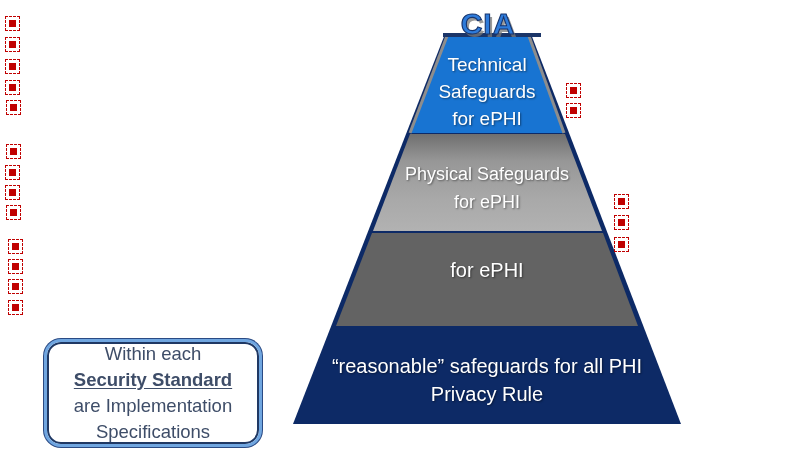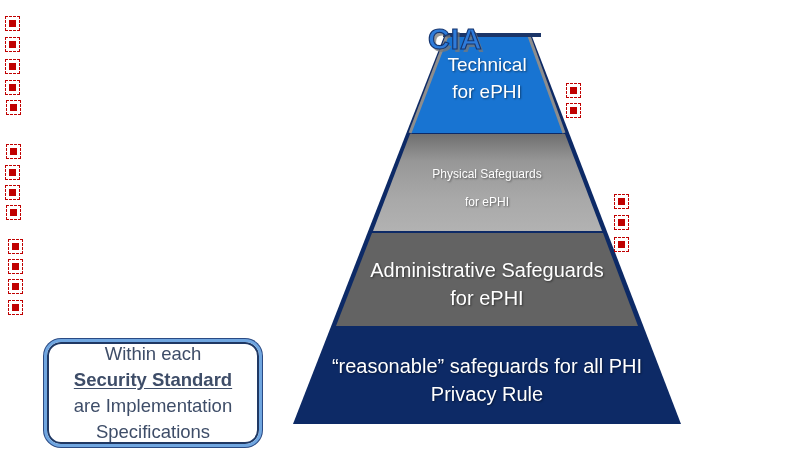--- a/index.html
+++ b/index.html
@@ -3,34 +3,34 @@
 <meta charset="utf-8">
 <style>
   html,body { margin:0; padding:0; background:#ffffff; }
   .stage {
     position:relative; width:800px; height:453px; background:#ffffff;
     overflow:hidden; font-family:"Liberation Sans", sans-serif;
   }
   svg.pyramid { position:absolute; left:0; top:0; }
 
   .cia-title {
-    position:absolute; left:428px; top:22px; width:120px; 
+    position:absolute; left:428px; top:7px; width:120px; text-align:center;
     font-size:30px; font-weight:bold; letter-spacing:1px;
     color:#2E7BDA;
     -webkit-text-stroke:1.1px #16356E;
     text-shadow:2.5px 2.5px 0 rgba(120,120,120,0.75);
   }
 
   .layer-label {
     position:absolute; text-align:center; color:#ffffff; font-weight:normal;
     text-shadow:1px 1px 2px rgba(0,0,0,0.45);
   }
   .layer-label span { display:block; }
   .lbl-1 { left:397px; top:51px;  width:180px; font-size:19px; line-height:27px; }
-  .lbl-2 { left:337px; top:160px; width:300px; font-size:12px; line-height:28px; }
+  .lbl-2 { left:337px; top:160px; width:300px; font-size:18px; line-height:28px; }
   .lbl-3 { left:297px; top:256px; width:380px; font-size:20px; line-height:28px; }
   .lbl-4 { left:257px; top:352px; width:460px; font-size:20px; line-height:28px; }
 
   .callout {
     position:absolute; left:44px; top:339px; width:218px; height:108px;
     box-sizing:border-box; background:#ffffff;
     border:3px solid #70A6E0; border-radius:17px;
     box-shadow: inset 0 0 0 2px #1F3864, 0 0 0 1px #2A4A84;
     display:flex; align-items:center; justify-content:center;
     padding:2px 24px;
@@ -73,28 +73,28 @@
 
     <polygon points="372,233 603,233 638,326 336,326" fill="#636363"></polygon>
   </svg>
 
   <div class="apex-bar"></div>
 
   <div class="cia-title">CIA</div>
 
   <div class="layer-label lbl-1">
     <span>Technical</span>
+    <span>Safeguards</span>
     <span>for ePHI</span>
   </div>
   <div class="layer-label lbl-2">
     <span>Physical Safeguards</span>
     <span>for ePHI</span>
   </div>
   <div class="layer-label lbl-3">
-    <span>Administrative Safeguards</span>
     <span>for ePHI</span>
   </div>
   <div class="layer-label lbl-4">
     <span>“reasonable” safeguards for all PHI</span>
     <span>Privacy Rule</span>
   </div>
 
   <div class="callout">
     <div class="callout-text">
       <span>Within each </span><span class="emph">Security Standard</span><span> are Implementation Specifications</span>

